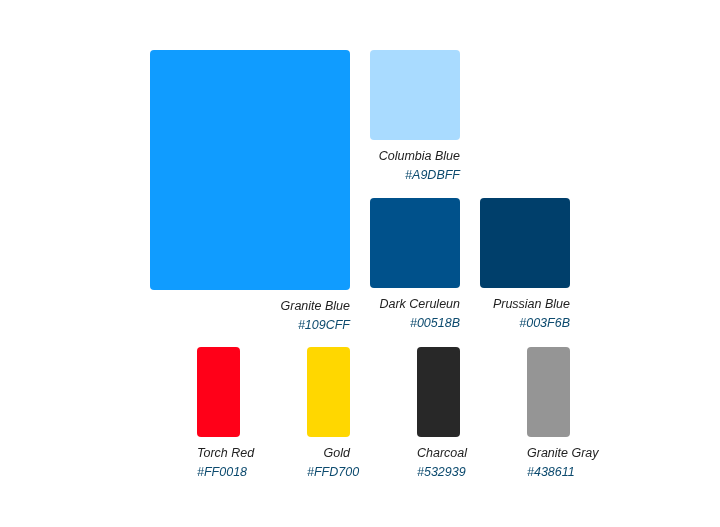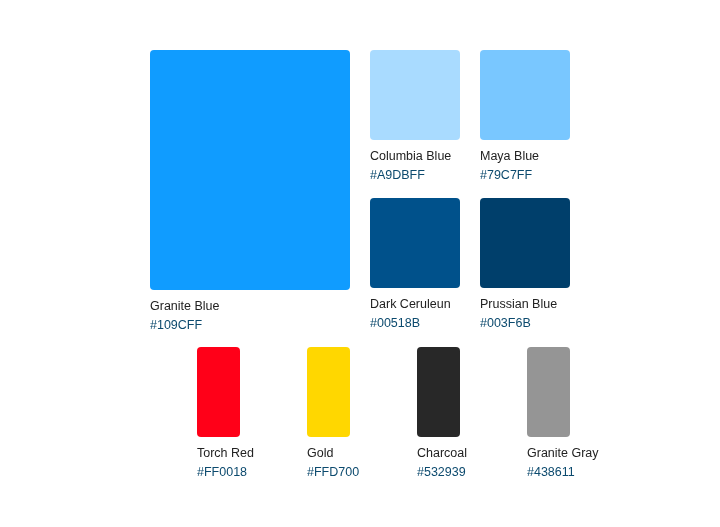--- a/index.html
+++ b/index.html
@@ -29,23 +29,24 @@
   }
 
   .chip {
     width: 100%;
     border-radius: 4px;
     display: block;
   }
 
   .caption {
     width: 100%;
-    text-align: left;
+    text-align: right;
     padding-top: 9px;
     box-sizing: border-box;
+    font-style: italic;
   }
 
   .color-name {
     display: block;
     font-size: 12.5px;
     line-height: 15px;
     color: #222222;
     white-space: nowrap;
   }
 
@@ -85,27 +86,20 @@
         <span class="color-hex">#109CFF</span>
       </div>
     </div>
     <div class="swatch-card col-3 row-1 size-small">
       <div class="chip" style="background: rgb(169, 219, 255);"></div>
       <div class="caption">
         <span class="color-name">Columbia Blue</span>
         <span class="color-hex">#A9DBFF</span>
       </div>
     </div>
-    <div class="swatch-card col-4 row-1 size-small">
-      <div class="chip" style="background: rgb(121, 199, 255);"></div>
-      <div class="caption">
-        <span class="color-name">Maya Blue</span>
-        <span class="color-hex">#79C7FF</span>
-      </div>
-    </div>
     <div class="swatch-card col-3 row-2 size-small">
       <div class="chip" style="background: rgb(0, 81, 139);"></div>
       <div class="caption">
         <span class="color-name">Dark Ceruleun</span>
         <span class="color-hex">#00518B</span>
       </div>
     </div>
     <div class="swatch-card col-4 row-2 size-small">
       <div class="chip" style="background: rgb(0, 63, 107);"></div>
       <div class="caption">

